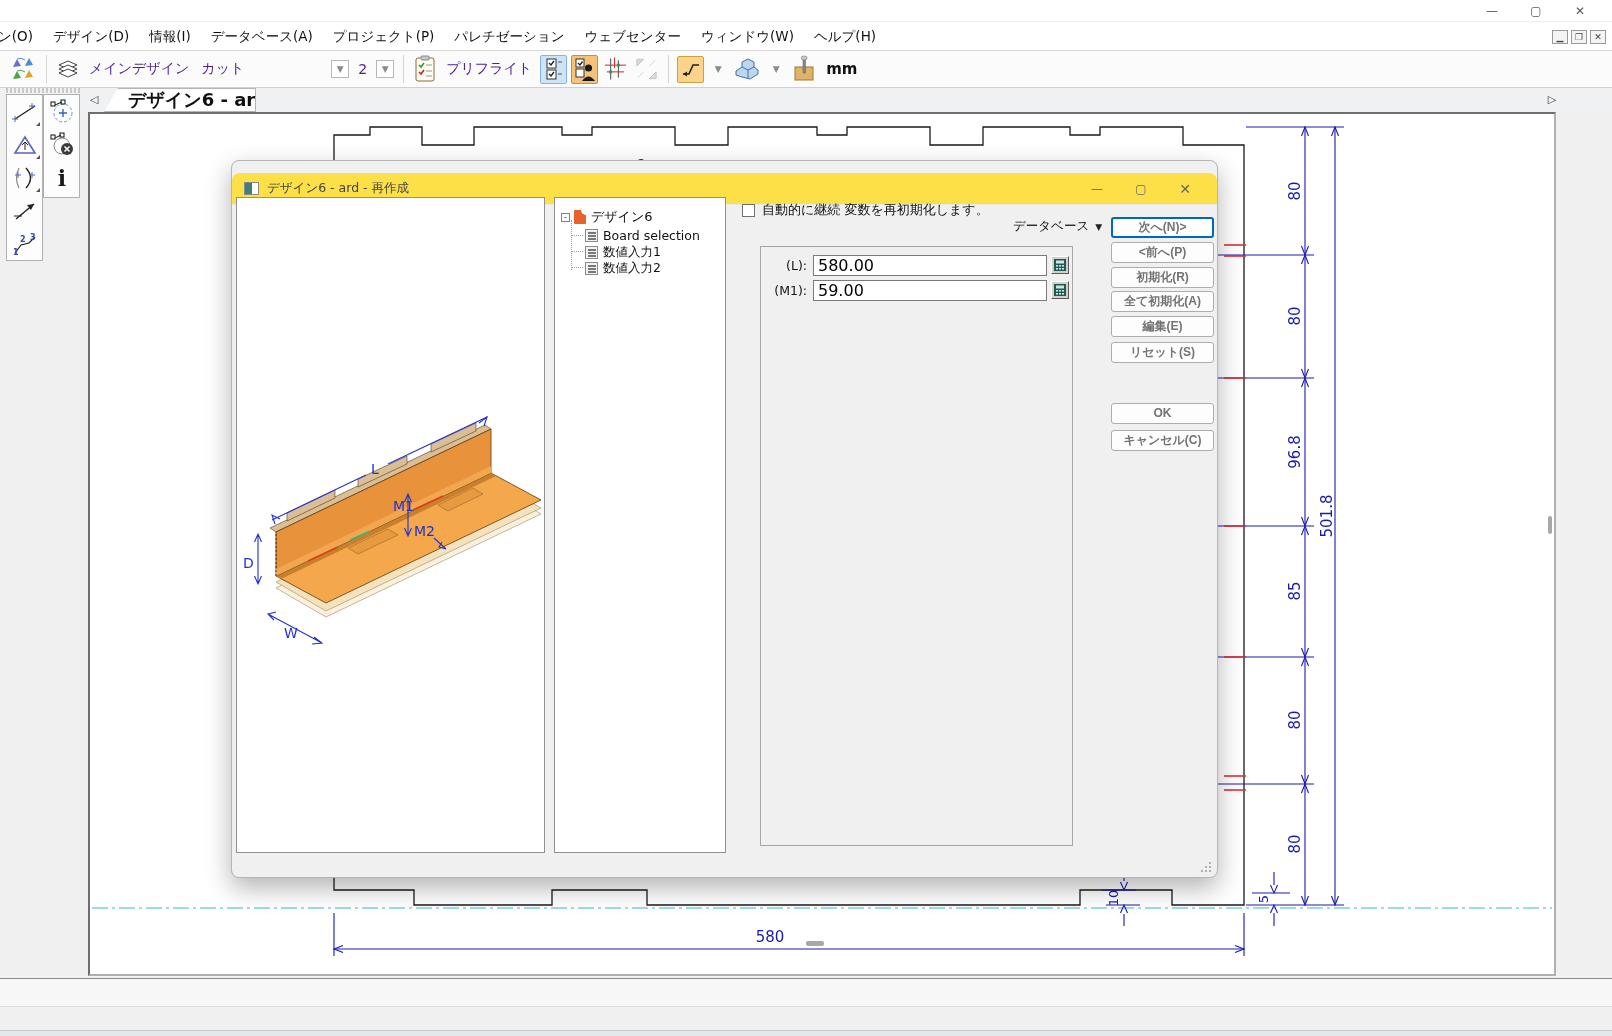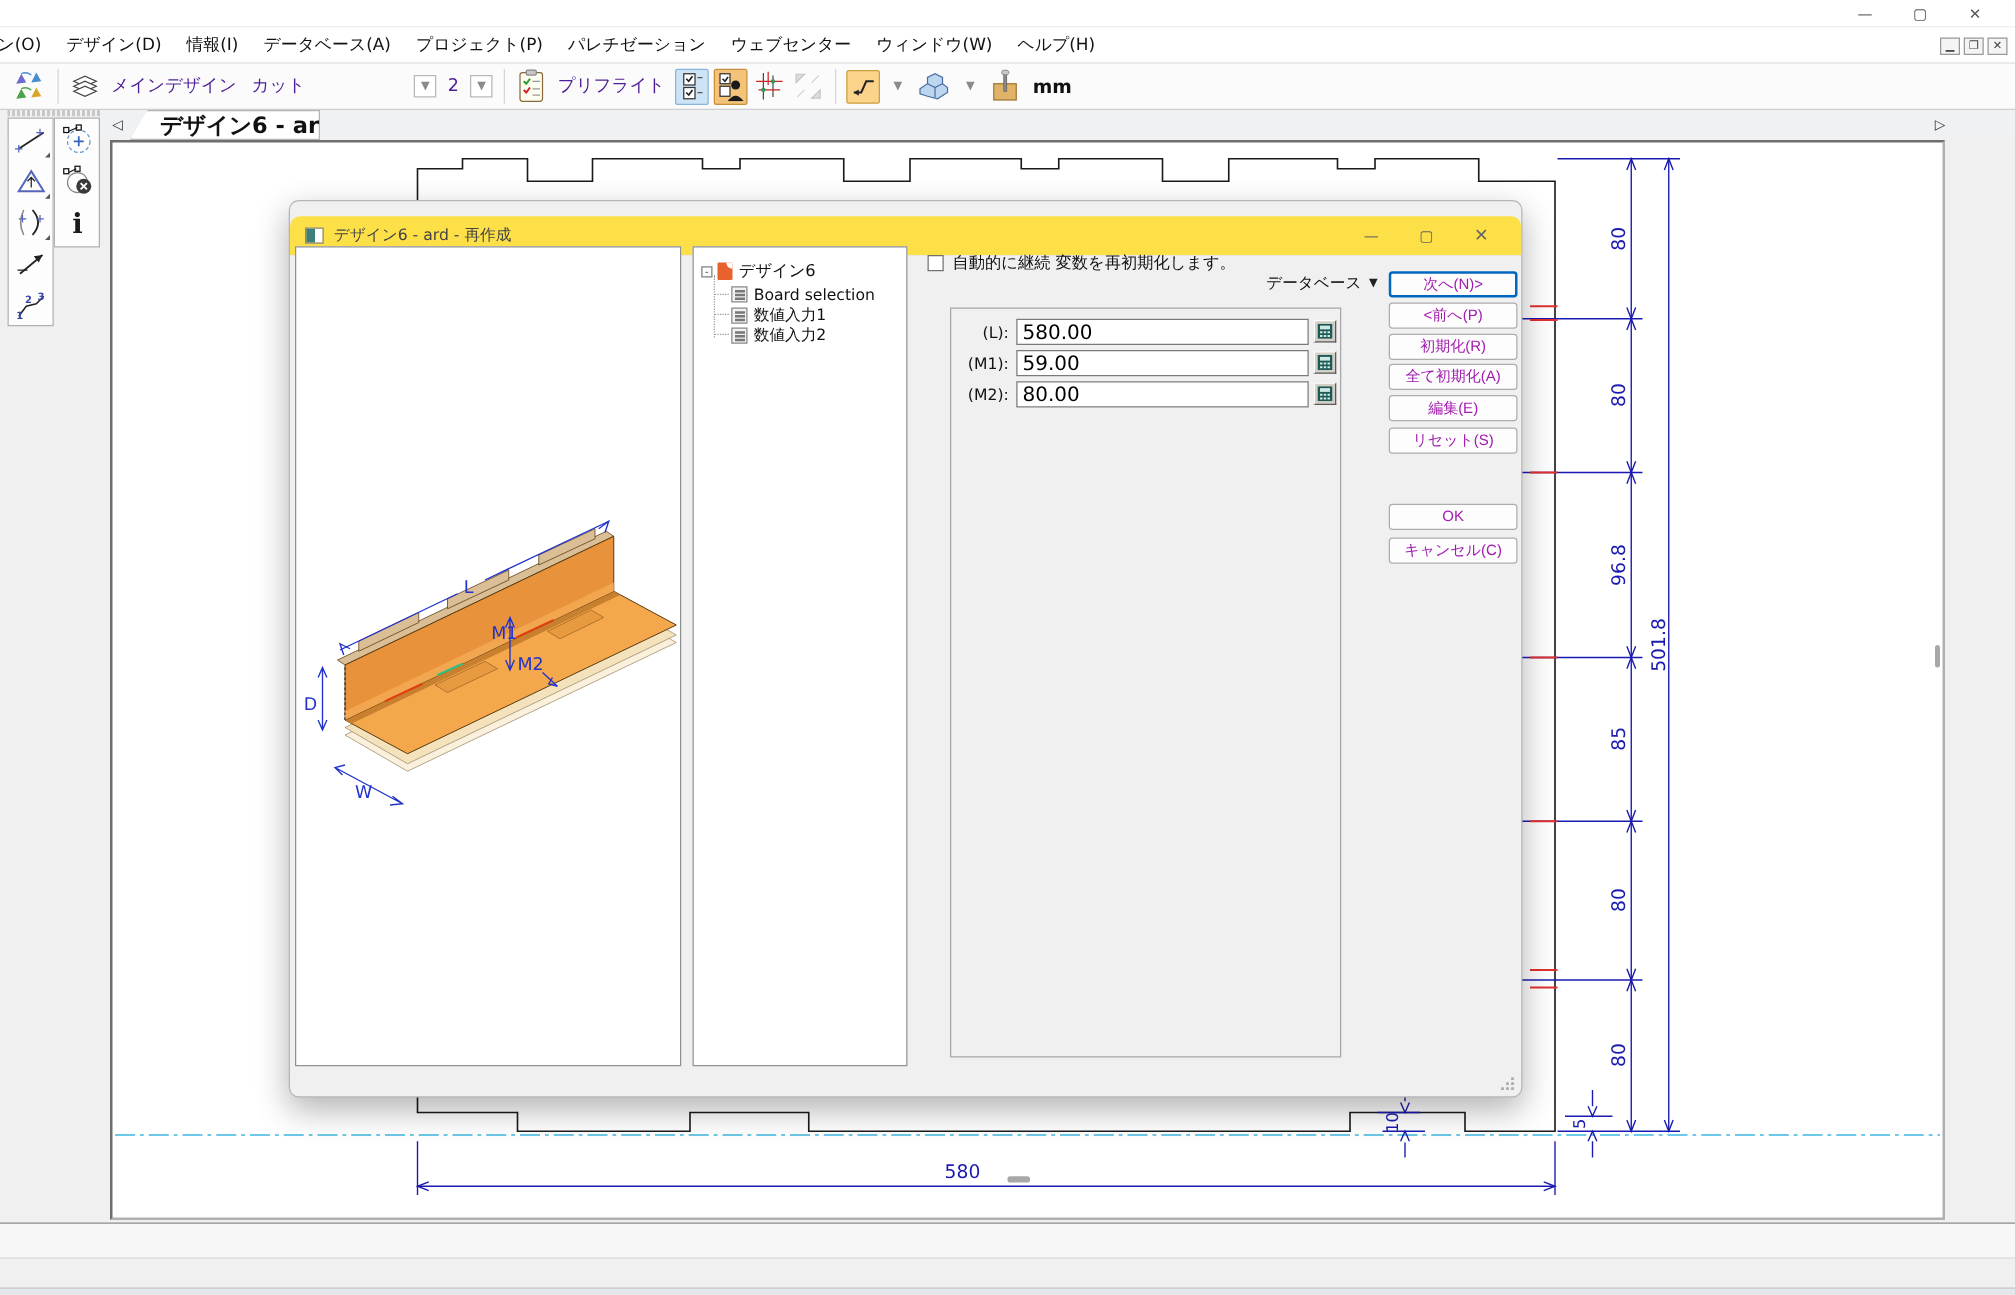--- a/index.html
+++ b/index.html
@@ -70,21 +70,21 @@
   .varformat { position:absolute; left:781px; top:57px; font-size:12.5px; color:#111; display:flex; align-items:center; }
   .varformat .arrow { margin-left:6px; font-size:9px; color:#222; }
 
   .groupbox { position:absolute; left:528px; top:85px; width:313px; height:600px; border:1px solid #a6a6a6; }
   .field-row { position:absolute; left:0; height:22px; display:flex; align-items:center; width:100%; }
   .field-label { width:52px; text-align:right; font-size:12.5px; color:#111; padding-right:6px; }
   .field-input { width:234px; height:21px; border:1px solid #7a7a7a; background:#fff; font-size:16px; padding:0 4px; font-family:"DejaVu Sans","Liberation Sans",sans-serif; }
   .calc-btn { width:18px; height:18px; margin-left:4px; background:#d4d0c8; border-top:1px solid #fff; border-left:1px solid #fff; border-right:1px solid #5a5a5a; border-bottom:1px solid #5a5a5a; display:flex; align-items:center; justify-content:center; }
 
   .btn-col { position:absolute; left:879px; top:0; width:103px; }
-  .dlg-btn { position:absolute; left:0; width:103px; height:21px; background:#fdfdfd; border:1px solid #adadad; border-radius:3px; font-size:12px; color:#a21caf; text-align:center; line-height:19px; }
+  .dlg-btn { position:absolute; left:0; width:103px; height:21px; background:#fdfdfd; border:1px solid #adadad; border-radius:3px; font-size:12px; color:#737373; text-align:center; line-height:19px;font-weight:bold; }
   .dlg-btn.default { border:2px solid #0067c0; line-height:17px; }
 
   
   .tree-root-row { position:absolute; left:6px; top:10px; display:flex; align-items:center; }
   .tree-expander { width:9px; height:9px; border:1px solid #808080; background:#fff; font-size:8px; line-height:7px; text-align:center; color:#333; margin-right:4px; }
   .tree-doc-icon { width:12px; height:14px; background:#e8622d; border-radius:1px; position:relative; margin-right:5px; }
   .tree-doc-icon::after { content:""; position:absolute; right:0; top:0; width:5px; height:5px; background:#fff; border-radius:0 0 0 5px; }
   .tree-root-label { font-size:13px; color:#111; }
   .tree-child { position:absolute; left:30px; display:flex; align-items:center; }
   .tree-child::before { content:""; position:absolute; left:-14px; top:7px; width:12px; border-top:1px dotted #9a9a9a; }
@@ -483,38 +483,20 @@
               <rect x="2" y="6" width="2" height="1.6"></rect>
               <rect x="5" y="6" width="2" height="1.6"></rect>
               <rect x="8" y="6" width="2" height="1.6"></rect>
               <rect x="2" y="9" width="2" height="1.6"></rect>
               <rect x="5" y="9" width="2" height="1.6"></rect>
               <rect x="8" y="9" width="2" height="1.6"></rect>
             </g>
           </svg>
       </div>
     </div>
-    <div class="field-row" style="top:57px">
-      <span class="field-label">(M2):</span>
-      <input class="field-input" value="80.00" style="">
-      <div class="calc-btn">
-        <svg width="12" height="12" viewBox="0 0 12 12">
-            <rect x="0" y="0" width="12" height="12" fill="#1e5a55"></rect>
-            <rect x="2" y="1.5" width="8" height="3" fill="#cfe8e4"></rect>
-            <g fill="#cfe8e4">
-              <rect x="2" y="6" width="2" height="1.6"></rect>
-              <rect x="5" y="6" width="2" height="1.6"></rect>
-              <rect x="8" y="6" width="2" height="1.6"></rect>
-              <rect x="2" y="9" width="2" height="1.6"></rect>
-              <rect x="5" y="9" width="2" height="1.6"></rect>
-              <rect x="8" y="9" width="2" height="1.6"></rect>
-            </g>
-          </svg>
-      </div>
-    </div>
   </div>
 
   <div class="btn-col">
     <button class="dlg-btn default" style="top:56px">次へ(N)&gt;</button>
     <button class="dlg-btn" style="top:81px">&lt;前へ(P)</button>
     <button class="dlg-btn" style="top:106px">初期化(R)</button>
     <button class="dlg-btn" style="top:130px">全て初期化(A)</button>
     <button class="dlg-btn" style="top:155px">編集(E)</button>
     <button class="dlg-btn" style="top:181px">リセット(S)</button>
     <button class="dlg-btn" style="top:242px">OK</button>

